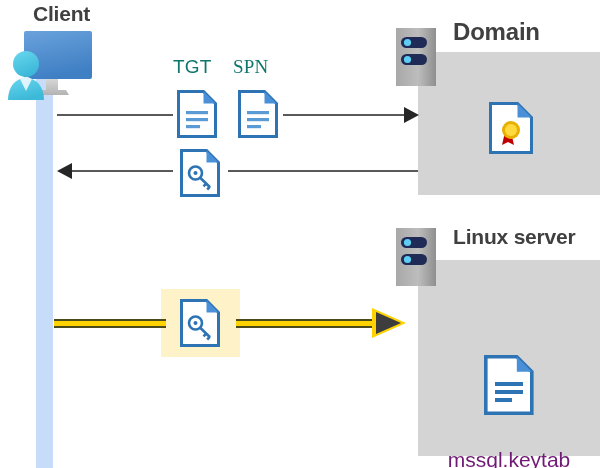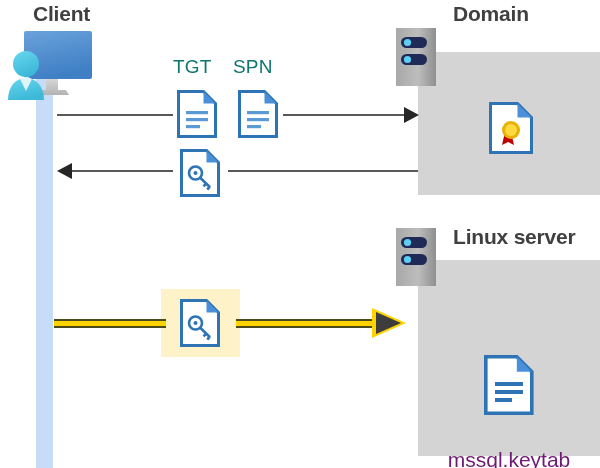--- a/index.html
+++ b/index.html
@@ -27,21 +27,21 @@
   #lin-panel { left: 418px; top: 260px; width: 182px; height: 196px; }
 
   
   .title {
     font-weight: bold;
     color: #404040;
     letter-spacing: -0.2px;
     line-height: 1.18;
   }
   #client-title { left: 33px;  top: 2px;  font-size: 21px; }
-  #dc-title     { left: 453px; top: 2px;  font-size: 21px; width: 140px; }
+  #dc-title     { left: 453px; top: 18px;  font-size: 24px; width: 140px; }
   #lin-title    { left: 453px; top: 225px; font-size: 21px; width: 150px; }
 
   
   #lifeline {
     left: 36px; top: 74px; width: 17px; height: 394px;
     background: #c6dcf8;
   }
 
   
   #client-icon { left: 2px; top: 26px; width: 96px; height: 80px; }
@@ -108,21 +108,21 @@
   #doc-key2 { left: 180px; top: 299px; }
   #doc-cert { left: 489px; top: 102px; width: 44px; height: 52px; }
   #doc-keytab { left: 484px; top: 355px; width: 50px; height: 60px; }
 
   .doc-label {
     font-size: 19px;
     color: #0f766e;
     letter-spacing: 0.2px;
   }
   #label-tgt { left: 173px; top: 56px; }
-  #label-spn { left: 233px; top: 56px; }
+  #label-spn { left: 233px; top: 56px; font-family: Liberation Serif, serif; }
 
   
   #sql-icon { left: 479px; top: 281px; width: 54px; height: 62px; }
 
   
   #keytab-name {
     left: 418px; top: 420px; width: 182px;
     text-align: center;
     font-size: 21px;
     color: #701a75;

